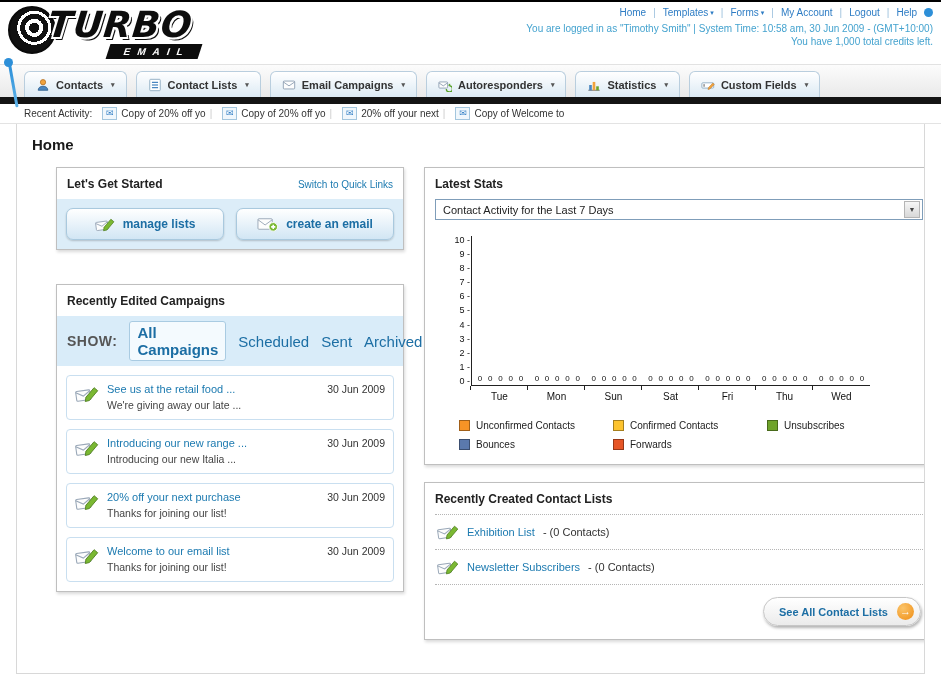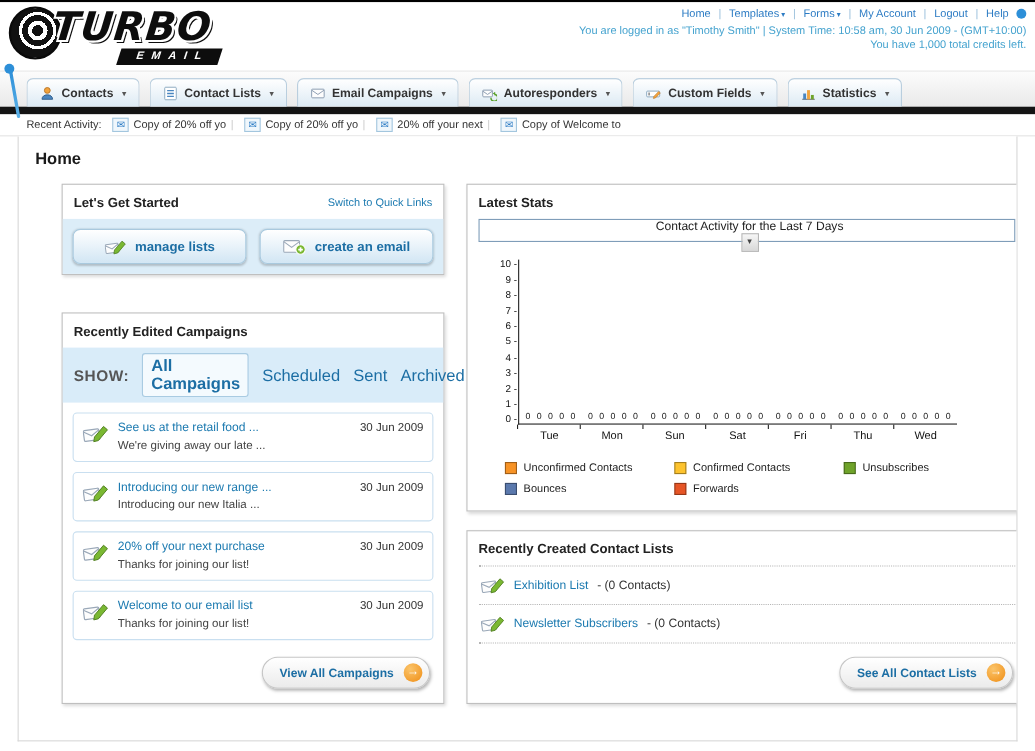--- a/index.html
+++ b/index.html
@@ -102,21 +102,21 @@
     background: linear-gradient(#ffffff, #ebebeb); border: 1px solid #c6c6c6; border-radius: 15px;
     padding: 5px 6px 5px 15px; font-size: 11px; font-weight: bold; color: #1c6ea4; cursor: pointer;
     box-shadow: 1px 2px 3px rgba(0,0,0,0.3);
   }
   .arrow-circle { width: 17px; height: 17px; border-radius: 50%; background: radial-gradient(circle at 35% 30%, #fbc46a, #ef8d14); color: #fff; font-weight: bold; font-size: 11px; line-height: 17px; text-align: center; flex: none; }
   .arrow-circle::before { content: "→"; }
 
   
   .stats-panel { margin-bottom: 17px; }
   .stats-body { padding: 0 10px 12px; }
-  .dropdown { display: flex; align-items: center; justify-content: space-between; border: 1px solid #7f9db9; background: #fff; height: 21px; padding: 0 2px 0 7px; font-size: 11px; color: #222; cursor: pointer; flex-direction: column; }
+  .dropdown { display: flex; align-items: center; justify-content: space-between; border: 1px solid #7f9db9; background: #fff; height: 21px; padding: 0 2px 0 7px; font-size: 11px; color: #222; cursor: pointer; }
   .dd-caret { width: 16px; height: 17px; background: linear-gradient(#f6f6f6, #d8d8d8); border: 1px solid #b5b5b5; font-size: 7px; color: #444; display: flex; align-items: center; justify-content: center; flex: none; }
   .dd-caret::before { content: "▼"; }
 
   .chart-wrap { margin: 16px 4px 0 10px; }
   .chart-main { display: flex; }
   .y-axis { width: 26px; height: 150px; display: flex; flex-direction: column; justify-content: space-between; align-items: flex-end; font-size: 9px; color: #111; line-height: 9px; padding-right: 1px; flex: none; }
   .plot { width: 399px; height: 150px; border-left: 1px solid #222; border-bottom: 1px solid #222; position: relative; }
   .zero-groups { position: absolute; left: 0; right: 0; bottom: 2px; display: flex; }
   .zero-group { flex: 1; display: flex; justify-content: space-evenly; font-size: 8px; color: #111; }
   .x-axis { display: flex; margin-left: 26px; width: 399px; font-size: 10px; color: #111; }
@@ -244,30 +244,30 @@
   </div>
   <div class="nav-tab">
     <svg class="icon14">
         <use href="#i-loop"></use>
       </svg>
     <span>Autoresponders</span>
     <span class="caret"></span>
   </div>
   <div class="nav-tab">
     <svg class="icon14">
+        <use href="#i-chart"></use>
+      </svg>
+    <span>Statistics</span>
+    <span class="caret"></span>
+  </div>
+  <div class="nav-tab">
+    <svg class="icon14">
         <use href="#i-field"></use>
       </svg>
     <span>Custom Fields</span>
-    <span class="caret"></span>
-  </div>
-  <div class="nav-tab">
-    <svg class="icon14">
-        <use href="#i-chart"></use>
-      </svg>
-    <span>Statistics</span>
     <span class="caret"></span>
   </div>
 </div>
 <div class="black-bar"></div>
 
 <div class="activity-bar">
   <span class="activity-label">Recent Activity:</span>
   <span class="activity-item">
     <span class="act-icon"></span>
     <span>Copy of 20% off yo</span>
@@ -362,26 +362,20 @@
           <div class="camp-row">
             <svg class="camp-icon" width="24" height="20" viewBox="0 0 22 18">
                 <use href="#i-compose"></use>
               </svg>
             <div class="camp-text">
               <div class="camp-title">Welcome to our email list</div>
               <div class="camp-sub">Thanks for joining our list!</div>
             </div>
             <div class="camp-date">30 Jun 2009</div>
           </div>
-        </div>
-        <div class="panel-footer">
-          <button class="pill-btn">
-            <span>View All Campaigns</span>
-            <span class="arrow-circle"></span>
-          </button>
         </div>
       </div>
     </div>
 
     <div class="col-right">
 
       <div class="panel stats-panel">
         <div class="panel-header">
           <span class="panel-title">Latest Stats</span>
         </div>

